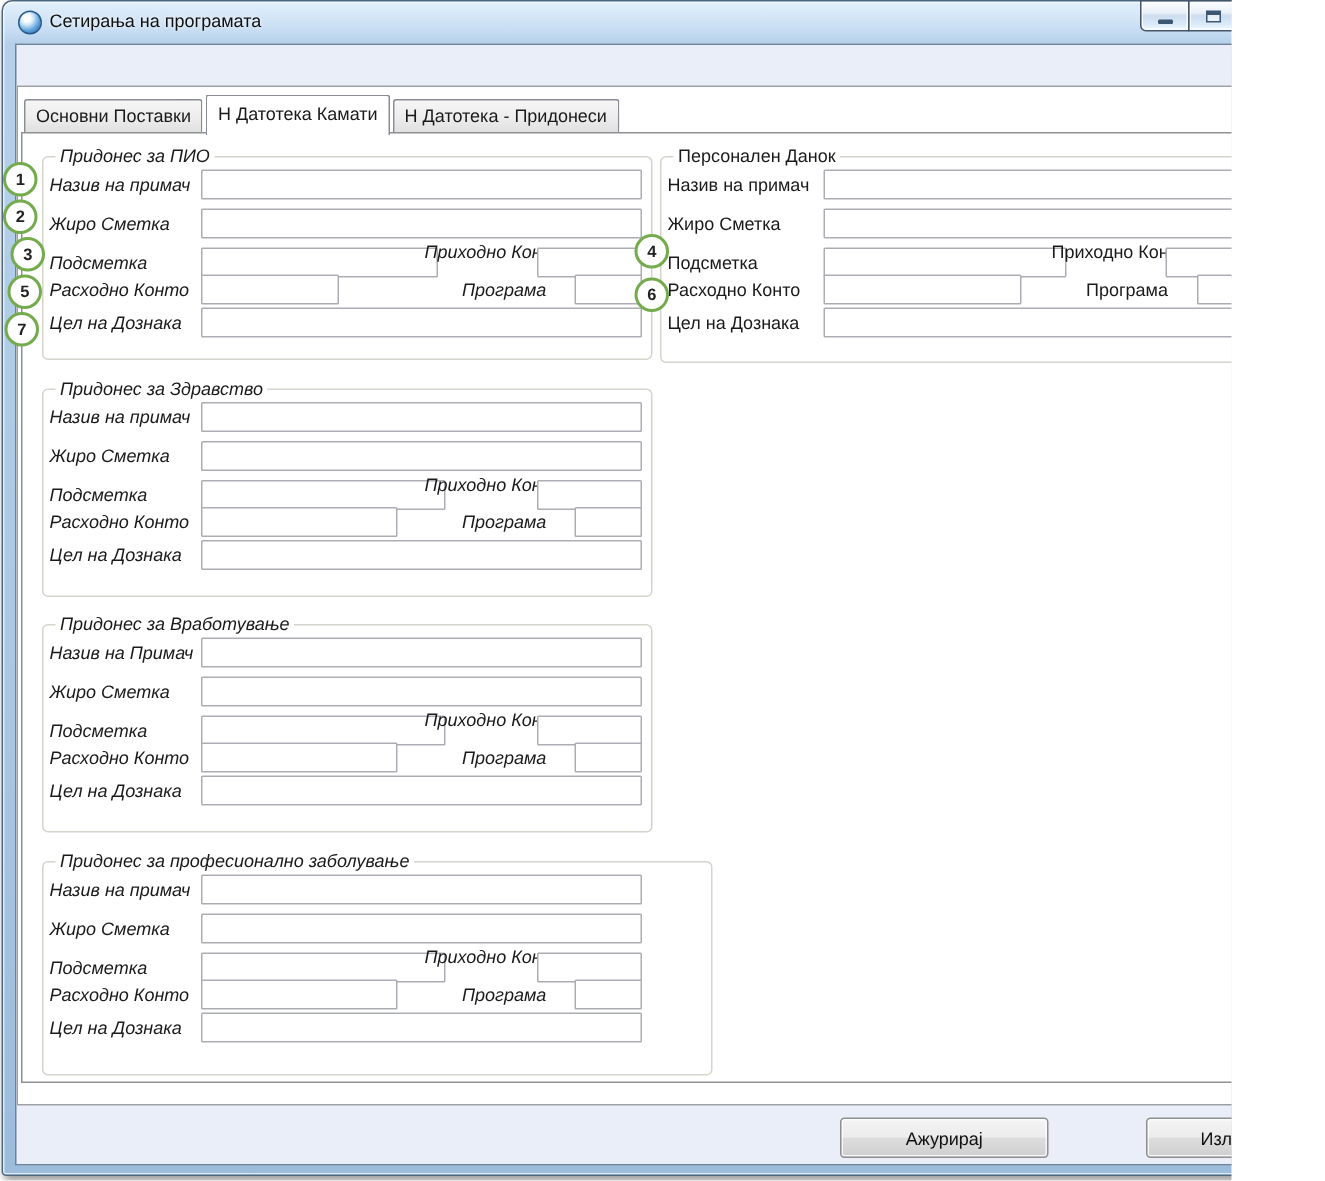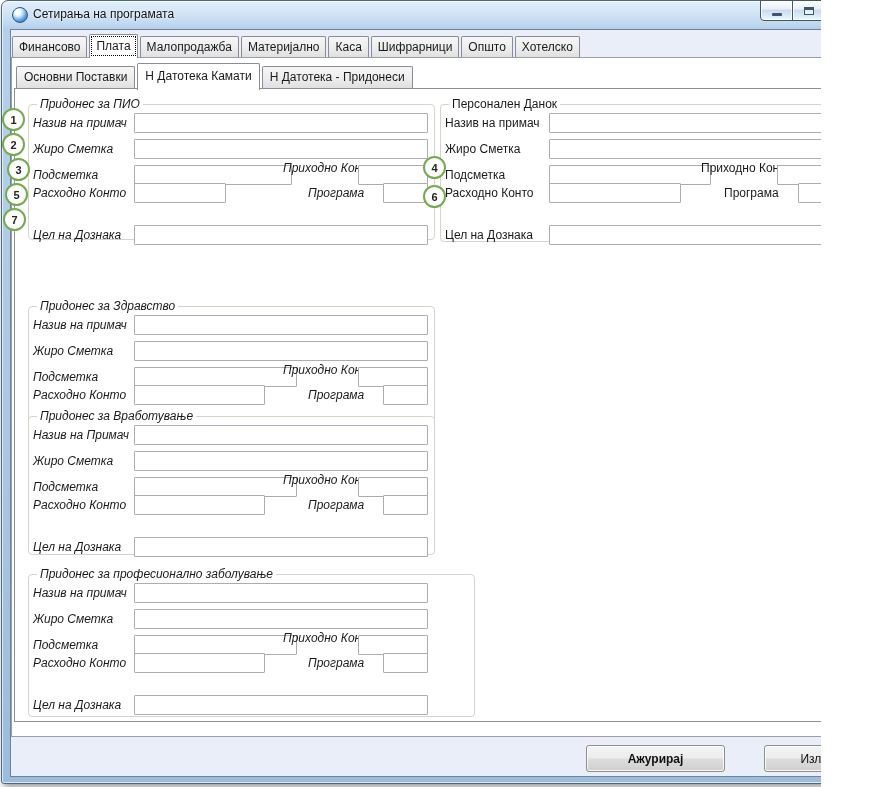--- a/index.html
+++ b/index.html
@@ -89,21 +89,21 @@
   .gr{width:408px;}
   .gtitle{
     position:absolute;top:-8px;left:8px;background:#fff;padding:0 3px;line-height:14px;white-space:nowrap;
   }
   .lbl{position:absolute;text-align:left;line-height:20px;white-space:nowrap;}
   .lbl2{position:absolute;text-align:right;line-height:13px;top:57px;white-space:nowrap;}
   .fld{
     position:absolute;height:20px;box-sizing:border-box;border:1px solid #abadb3;background:#fff;
     font:inherit;padding:0 3px;outline:none;border-radius:1px;
   }
-  .r1{top:8px}.r2{top:34px}.r3{top:60px}.r4{top:78px}.r5{top:120px}
+  .r1{top:8px}.r2{top:34px}.r3{top:60px}.r4{top:78px}.r5{top:100px}
   .gl .lbl-main{left:4px;width:98px;}
   .gr .lbl-main{left:4px;width:101px;}
   .gl .w-wide{left:105px;width:294px;}
   .gr .w-wide{left:108px;width:294px;}
   .gl .w-pod{left:105px;width:163px;}
   .g-pio .w-pod{width:158px;}
   .gr .w-pod{left:108px;width:162px;}
   .gl .lbl-pri{left:254px;width:72px;}
   .gr .lbl-pri{left:260px;width:72px;}
   .gl .w-pri{left:329px;width:70px;}
@@ -125,21 +125,21 @@
   }
 
   
   .btn{
     position:absolute;top:744px;height:27px;box-sizing:border-box;z-index:5;
     border:1px solid #8e8f8f;border-radius:3px;cursor:default;
     background:linear-gradient(180deg,#f4f4f4 0,#ececec 48%,#dddddd 52%,#cfcfcf 100%);
     font:inherit;color:#111;text-align:center;line-height:25px;
     box-shadow:inset 0 0 0 1px rgba(255,255,255,.8);
   }
-  .btn-update{left:584px;width:139px;font-weight:bold;}
+  .btn-update{left:558px;width:139px;}
   .btn-exit{left:762px;width:137px;}
 </style>
 </head>
 <body>
 
 <div class="stage">
   <div class="window">
 
     <div class="titlebar">
       <div class="appicon"></div>
@@ -154,30 +154,20 @@
         <div class="wbtn close">
             <span class="gclose"></span>
           </div>
       </div>
     </div>
 
     <div class="inner"></div>
     <div class="main-page"></div>
     <div class="sub-page"></div>
 
-    <div class="main-tabs">
-      <div class="tab">Финансово</div>
-      <div class="tab selected">Плата</div>
-      <div class="tab">Малопродажба</div>
-      <div class="tab">Материјално</div>
-      <div class="tab">Каса</div>
-      <div class="tab">Шифрарници</div>
-      <div class="tab">Општо</div>
-      <div class="tab">Хотелско</div>
-    </div>
 
     <div class="sub-tabs">
       <div class="tab">Основни Поставки</div>
       <div class="tab selected">Н Датотека Камати</div>
       <div class="tab">Н Датотека - Придонеси</div>
     </div>
 
     <div class="groupbox gl g-pio" style="left:26px;top:103px;height:134px;">
       <div class="gtitle">Придонес за ПИО</div>
       <div class="lbl lbl-main r1">Назив на примач</div>
@@ -207,21 +197,21 @@
       <div class="lbl2 lbl-pri">Приходно Конто</div>
       <input class="fld r3 w-pri" style="">
       <div class="lbl lbl-main r4">Расходно Конто</div>
       <input class="fld r4 w-ras" style="">
       <div class="lbl lbl-prog r4">Програма</div>
       <input class="fld r4 w-prog" style="">
       <div class="lbl lbl-main r5">Цел на Дознака</div>
       <input class="fld r5 w-wide" style="">
     </div>
 
-    <div class="groupbox gl" style="left:26px;top:258px;height:137px;margin-top:47px;">
+    <div class="groupbox gl" style="left:26px;top:258px;height:137px;">
       <div class="gtitle">Придонес за Здравство</div>
       <div class="lbl lbl-main r1">Назив на примач</div>
       <input class="fld r1 w-wide" style="">
       <div class="lbl lbl-main r2">Жиро Сметка</div>
       <input class="fld r2 w-wide" style="">
       <div class="lbl lbl-main r3">Подсметка</div>
       <input class="fld r3 w-pod" style="">
       <div class="lbl2 lbl-pri">Приходно Конто</div>
       <input class="fld r3 w-pri" style="">
       <div class="lbl lbl-main r4">Расходно Конто</div>

